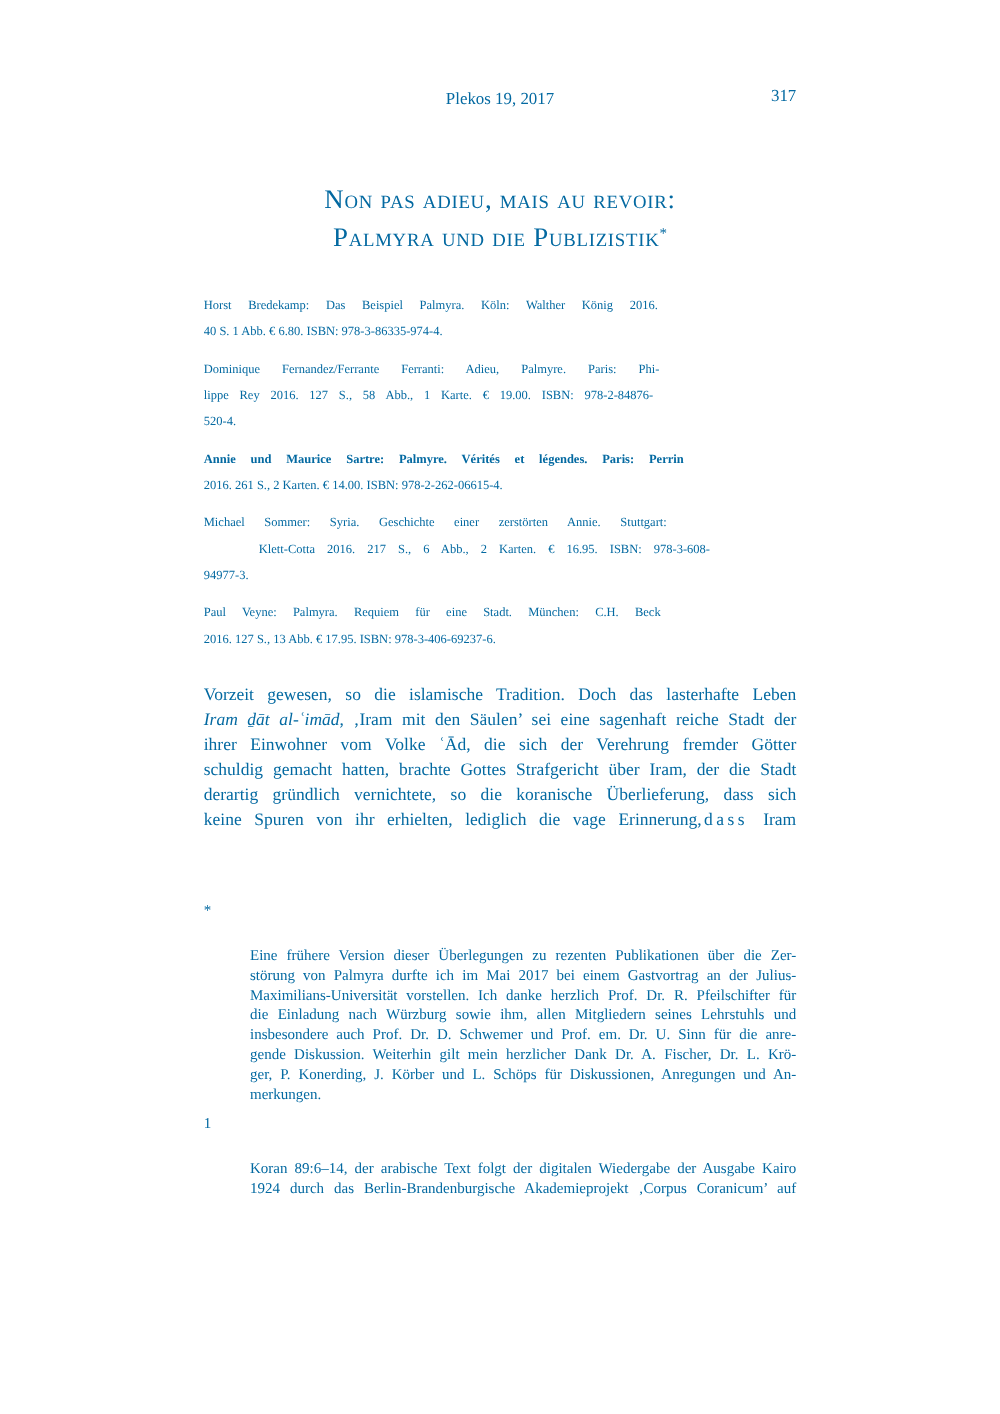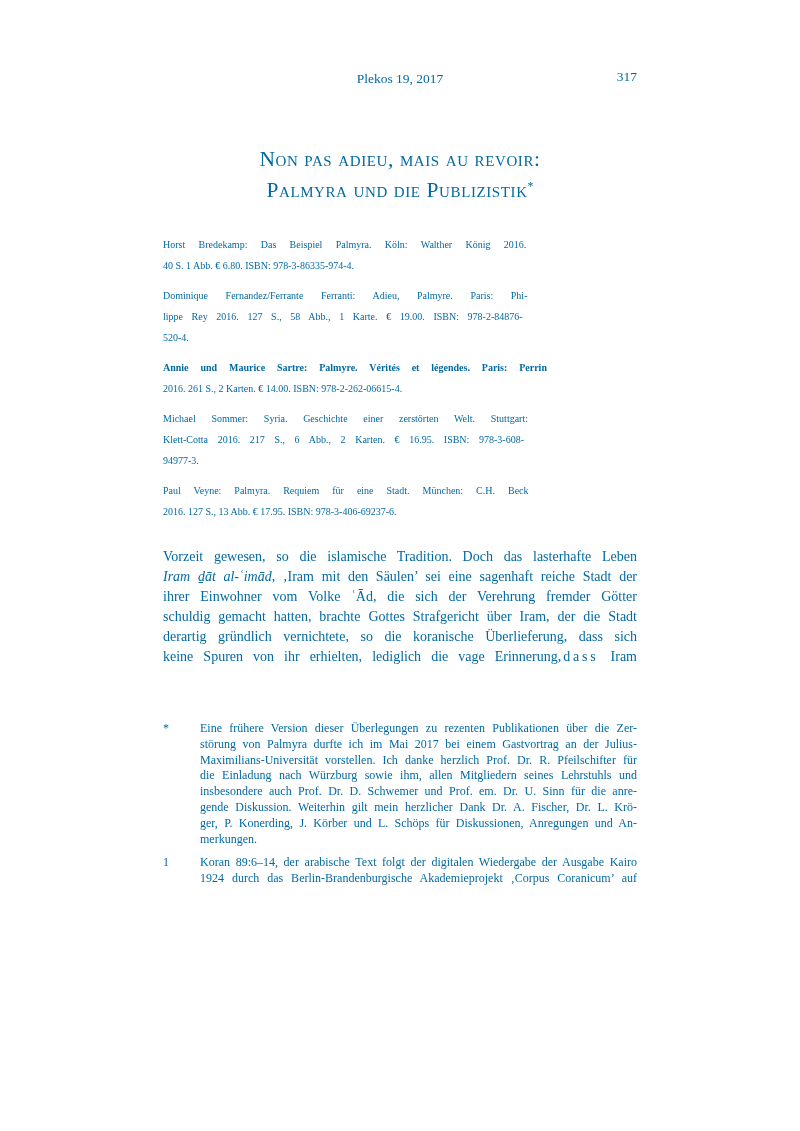--- a/index.html
+++ b/index.html
@@ -21,21 +21,21 @@
   .bib{top:234px;font-size:10px;line-height:21px;}
   .bib-entry{margin:0 0 9px 0;}
 
   
   .bodypara{top:547px;font-size:14px;line-height:20px;}
 
   
   .footnotes{top:721px;font-size:12px;line-height:15.8px;}
   .fn{display:flex;margin-bottom:8px;}
   .fn-marker{width:37px;flex:none;}
-  .fn-text{flex:1;min-width:0;}
+  .fn-text{flex:1;min-width:0;margin-top:36px;}
 
   
   .jline{white-space:nowrap;overflow:visible;}
   .jline .m{display:inline-block;white-space:nowrap;transform-origin:0 50%;}
 
   .seg-i{font-style:italic;}
   .seg-sp{letter-spacing:2.8px;margin-left:2px;margin-right:2px;}
   .seg-sup{font-size:8.5px;position:relative;top:-4.5px;}
 </style>
 </head>
@@ -61,22 +61,22 @@
       <div class="bib-entry">
         <div class="jline"><span class="m" style="word-spacing: 15.1068px;">Dominique Fernandez/Ferrante Ferranti: Adieu, Palmyre. Paris: Phi-</span></div>
         <div class="jline"><span class="m" style="word-spacing: 6.1224px;">lippe Rey 2016. 127 S., 58 Abb., 1 Karte. € 19.00. ISBN: 978-2-84876-</span></div>
         <div class="jline last"><span class="m">520-4.</span></div>
       </div>
       <div class="bib-entry">
         <div class="jline"><span class="m" style="word-spacing: 9.36632px; font-weight: bold;">Annie und Maurice Sartre: Palmyre. Vérités et légendes. Paris: Perrin</span></div>
         <div class="jline last"><span class="m">2016. 261 S., 2 Karten. € 14.00. ISBN: 978-2-262-06615-4.</span></div>
       </div>
       <div class="bib-entry">
-        <div class="jline"><span class="m" style="word-spacing: 13.2054px;">Michael Sommer: Syria. Geschichte einer zerstörten Welt. Stuttgart:</span></div>
-        <div class="jline"><span class="m" style="word-spacing: 7.13778px;">Klett-Cotta 2016. 217 S., 6 Abb., 2 Karten. € 16.95. ISBN: 978-3-608-</span></div>
+        <div class="jline"><span class="m" style="word-spacing: 13.2054px;">Michael Sommer: Syria. Geschichte einer zerstörten Annie. Stuttgart:</span></div>
+        <div class="jline"><span class="m" style="word-spacing: 7.13778px; margin-left: 44px;">Klett-Cotta 2016. 217 S., 6 Abb., 2 Karten. € 16.95. ISBN: 978-3-608-</span></div>
         <div class="jline last"><span class="m">94977-3.</span></div>
       </div>
       <div class="bib-entry">
         <div class="jline"><span class="m" style="word-spacing: 10.4861px;">Paul Veyne: Palmyra. Requiem für eine Stadt. München: C.H. Beck</span></div>
         <div class="jline last"><span class="m">2016. 127 S., 13 Abb. € 17.95. ISBN: 978-3-406-69237-6.</span></div>
       </div>
     </div>
 
   <div class="content bodypara">
       <div class="jline"><span class="m" style="word-spacing: 7.2066px;"><span>Vorzeit gewesen, so die islamische Tradition. Doch das lasterhafte Leben</span></span></div>

